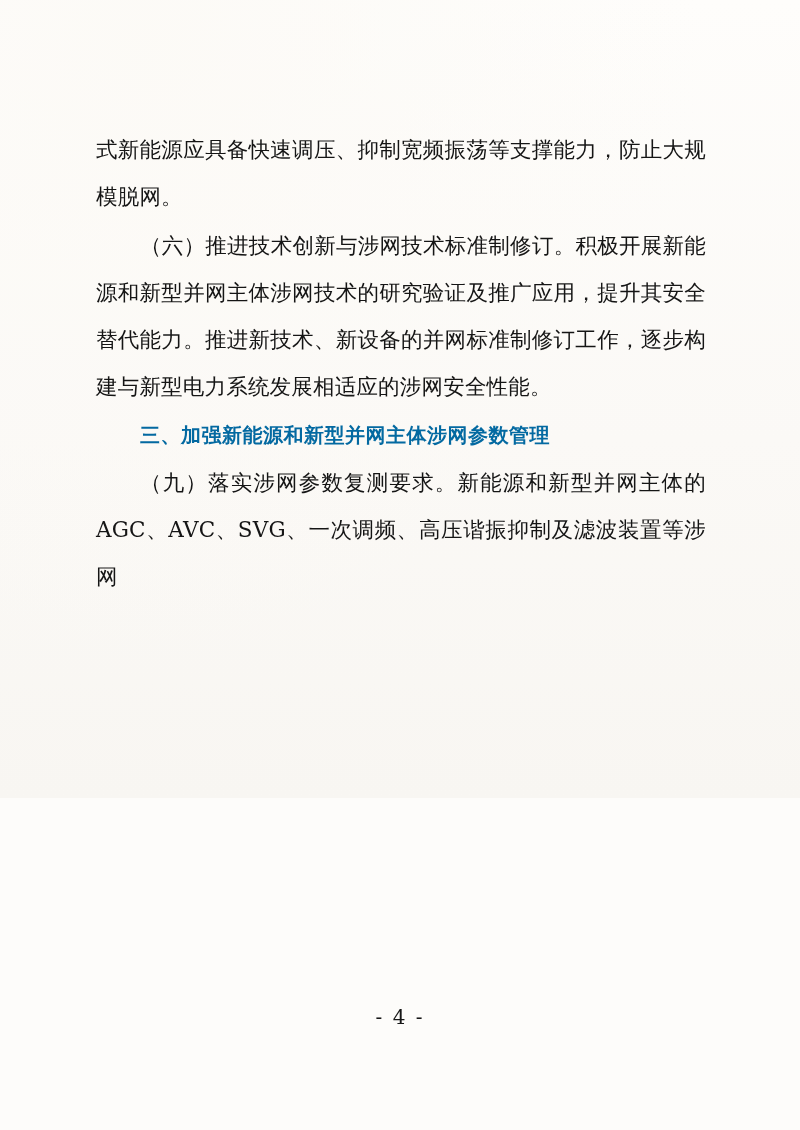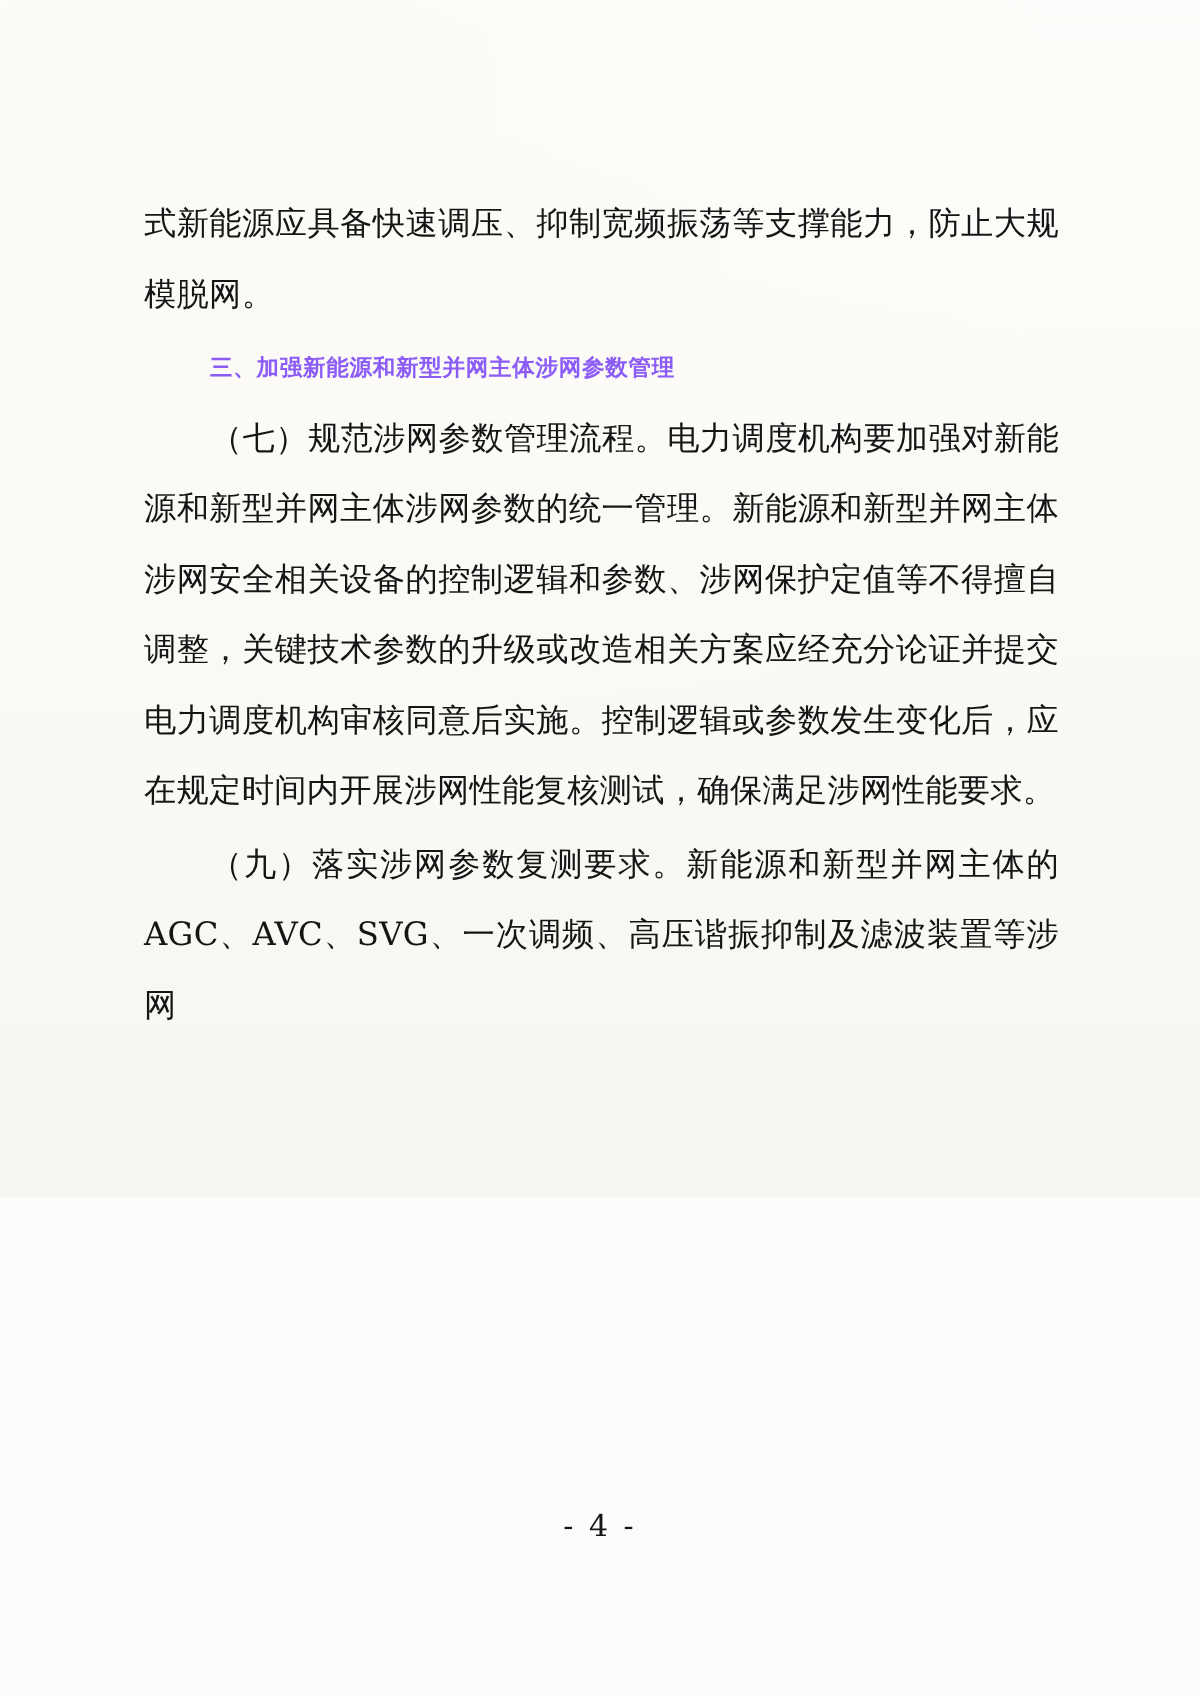--- a/index.html
+++ b/index.html
@@ -46,25 +46,25 @@
     text-align: justify;
     text-justify: inter-ideograph;
     color: #151515;
     font-family: "DejaVu Serif", serif;
   }
   p.indent {
     text-indent: 44px;
   }
   h2.section-heading {
     margin: 0;
-    font-size: 15px;
+    font-size: 20px;
     line-height: 47px;
     font-weight: bold;
     text-indent: 44px;
-    color: #8b5cf6;
+    color: #0369a1;
     font-family: "DejaVu Sans", sans-serif;
     letter-spacing: 0.5px;
   }
   .footer {
     position: absolute;
     left: 0;
     top: 1005px;
     width: 800px;
     text-align: center;
     font-size: 20px;
@@ -76,24 +76,24 @@
 </head>
 <body>
 
 <div class="page">
   <div class="paper-tint"></div>
 
   <div class="content">
 
     <p class="body-text">式新能源应具备快速调压、抑制宽频振荡等支撑能力，防止大规模脱网。</p>
 
+    <p class="body-text indent">（六）推进技术创新与涉网技术标准制修订。积极开展新能源和新型并网主体涉网技术的研究验证及推广应用，提升其安全替代能力。推进新技术、新设备的并网标准制修订工作，逐步构建与新型电力系统发展相适应的涉网安全性能。</p>
 
     <h2 class="section-heading">三、加强新能源和新型并网主体涉网参数管理</h2>
 
-    <p class="body-text indent">（七）规范涉网参数管理流程。电力调度机构要加强对新能源和新型并网主体涉网参数的统一管理。新能源和新型并网主体涉网安全相关设备的控制逻辑和参数、涉网保护定值等不得擅自调整，关键技术参数的升级或改造相关方案应经充分论证并提交电力调度机构审核同意后实施。控制逻辑或参数发生变化后，应在规定时间内开展涉网性能复核测试，确保满足涉网性能要求。</p>
 
 
     <p class="body-text indent">（九）落实涉网参数复测要求。新能源和新型并网主体的 AGC、AVC、SVG、一次调频、高压谐振抑制及滤波装置等涉网</p>
 
   </div>
 
   <div class="footer">- 4 -</div>
 </div>
 
 </body></html>

